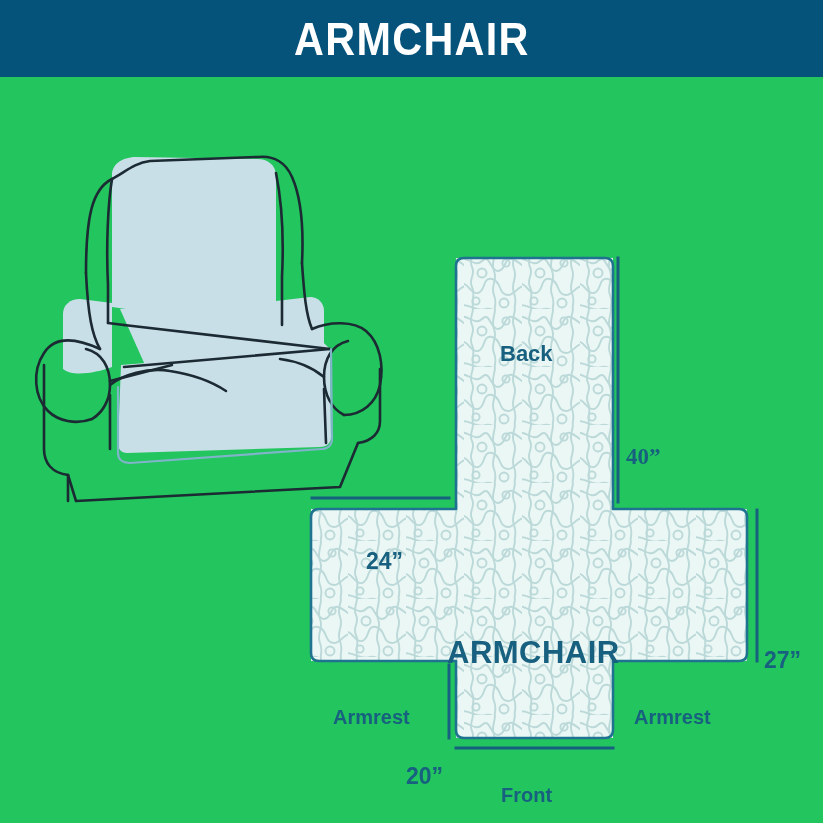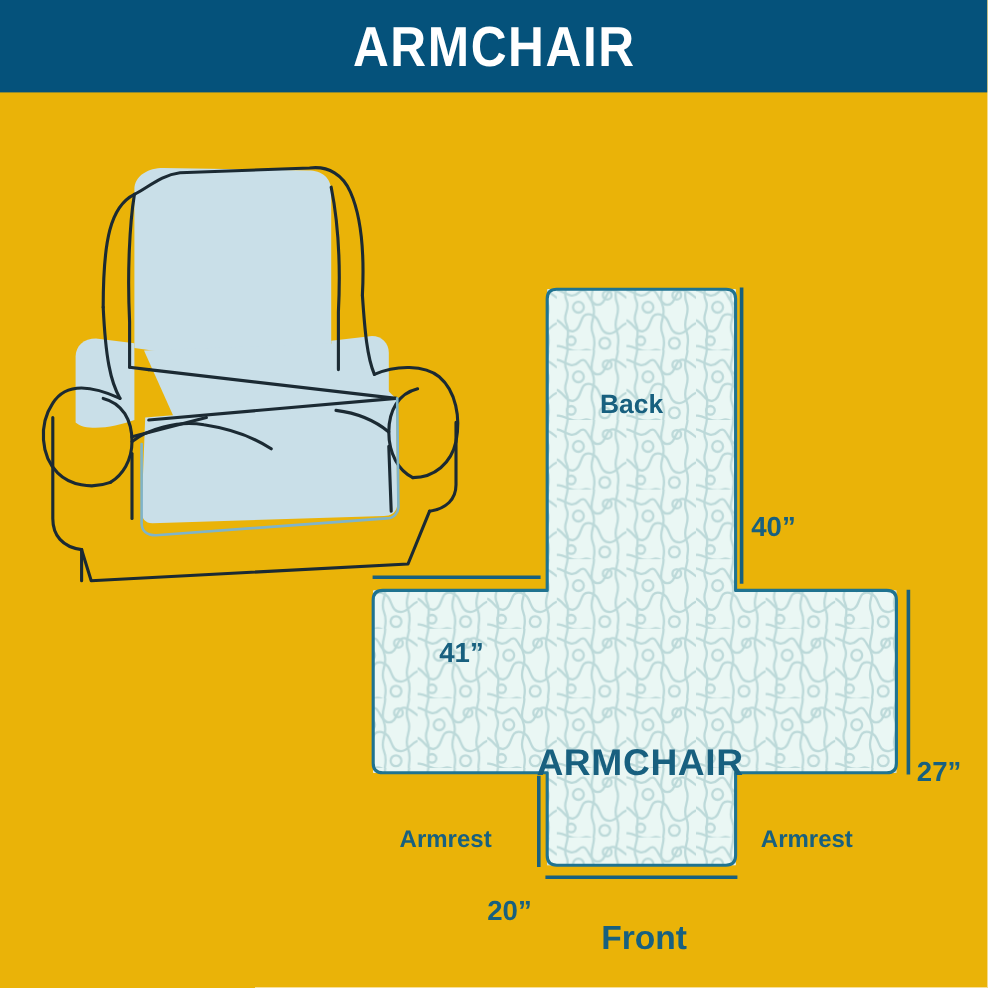--- a/index.html
+++ b/index.html
@@ -7,21 +7,21 @@
     padding: 0;
     background: #ffffff;
   }
   body {
     font-family: "Liberation Sans", "DejaVu Sans", sans-serif;
   }
   #page {
     position: relative;
     width: 823px;
     height: 823px;
-    background: #eab308;
+    background: #22c55e;
     overflow: hidden;
   }
 
   
   #header-banner {
     position: absolute;
     left: 0;
     top: 0;
     width: 823px;
     height: 77px;
@@ -38,21 +38,21 @@
     letter-spacing: 1.5px;
     line-height: 1;
     transform: scaleX(0.88);
     white-space: nowrap;
   }
 
   
   #diagram-area {
     position: absolute;
     left: 0;
-    top: 60px;
+    top: 77px;
     width: 823px;
     height: 746px;
   }
   .svg-layer {
     position: absolute;
     left: 0;
     top: 0;
   }
 
   
@@ -68,23 +68,23 @@
     color: #18607f;
     font-weight: bold;
     white-space: nowrap;
     line-height: 1;
     font-size: 23px;
   }
   #label-back      { left: 500px; top: 266px; font-size: 22px; }
   #label-armchair  { left: 447px; top: 560px; font-size: 31px; letter-spacing: 0.5px; }
   #label-armrest-left  { left: 333px; top: 630px; font-size: 20px; }
   #label-armrest-right { left: 634px; top: 630px; font-size: 20px; }
-  #label-front     { left: 501px; top: 708px; font-size: 28px; }
-
-  #dim-40 { left: 626px; top: 368px; }
+  #label-front     { left: 501px; top: 708px; font-size: 20px; }
+
+  #dim-40 { left: 626px; top: 368px; font-family: Liberation Serif, serif; }
   #dim-24-top { left: 366px; top: 473px; }
   #dim-23 { left: 764px; top: 572px; }
   #dim-13 { left: 406px; top: 688px; }
 </style>
 </head>
 <body>
 
 <div id="page">
 
   <div id="header-banner">
@@ -220,20 +220,20 @@
     <div class="panel-label" id="label-armchair">ARMCHAIR</div>
 
     <div class="panel-label" id="label-armrest-left">Armrest</div>
 
     <div class="panel-label" id="label-armrest-right">Armrest</div>
 
     <div class="panel-label" id="label-front">Front</div>
 
     <div class="dim-label" id="dim-40">40”</div>
 
-    <div class="dim-label" id="dim-24-top">41”</div>
+    <div class="dim-label" id="dim-24-top">24”</div>
 
     <div class="dim-label" id="dim-23">27”</div>
 
     <div class="dim-label" id="dim-13">20”</div>
 
   </div>
 </div>
 
 </body></html>

